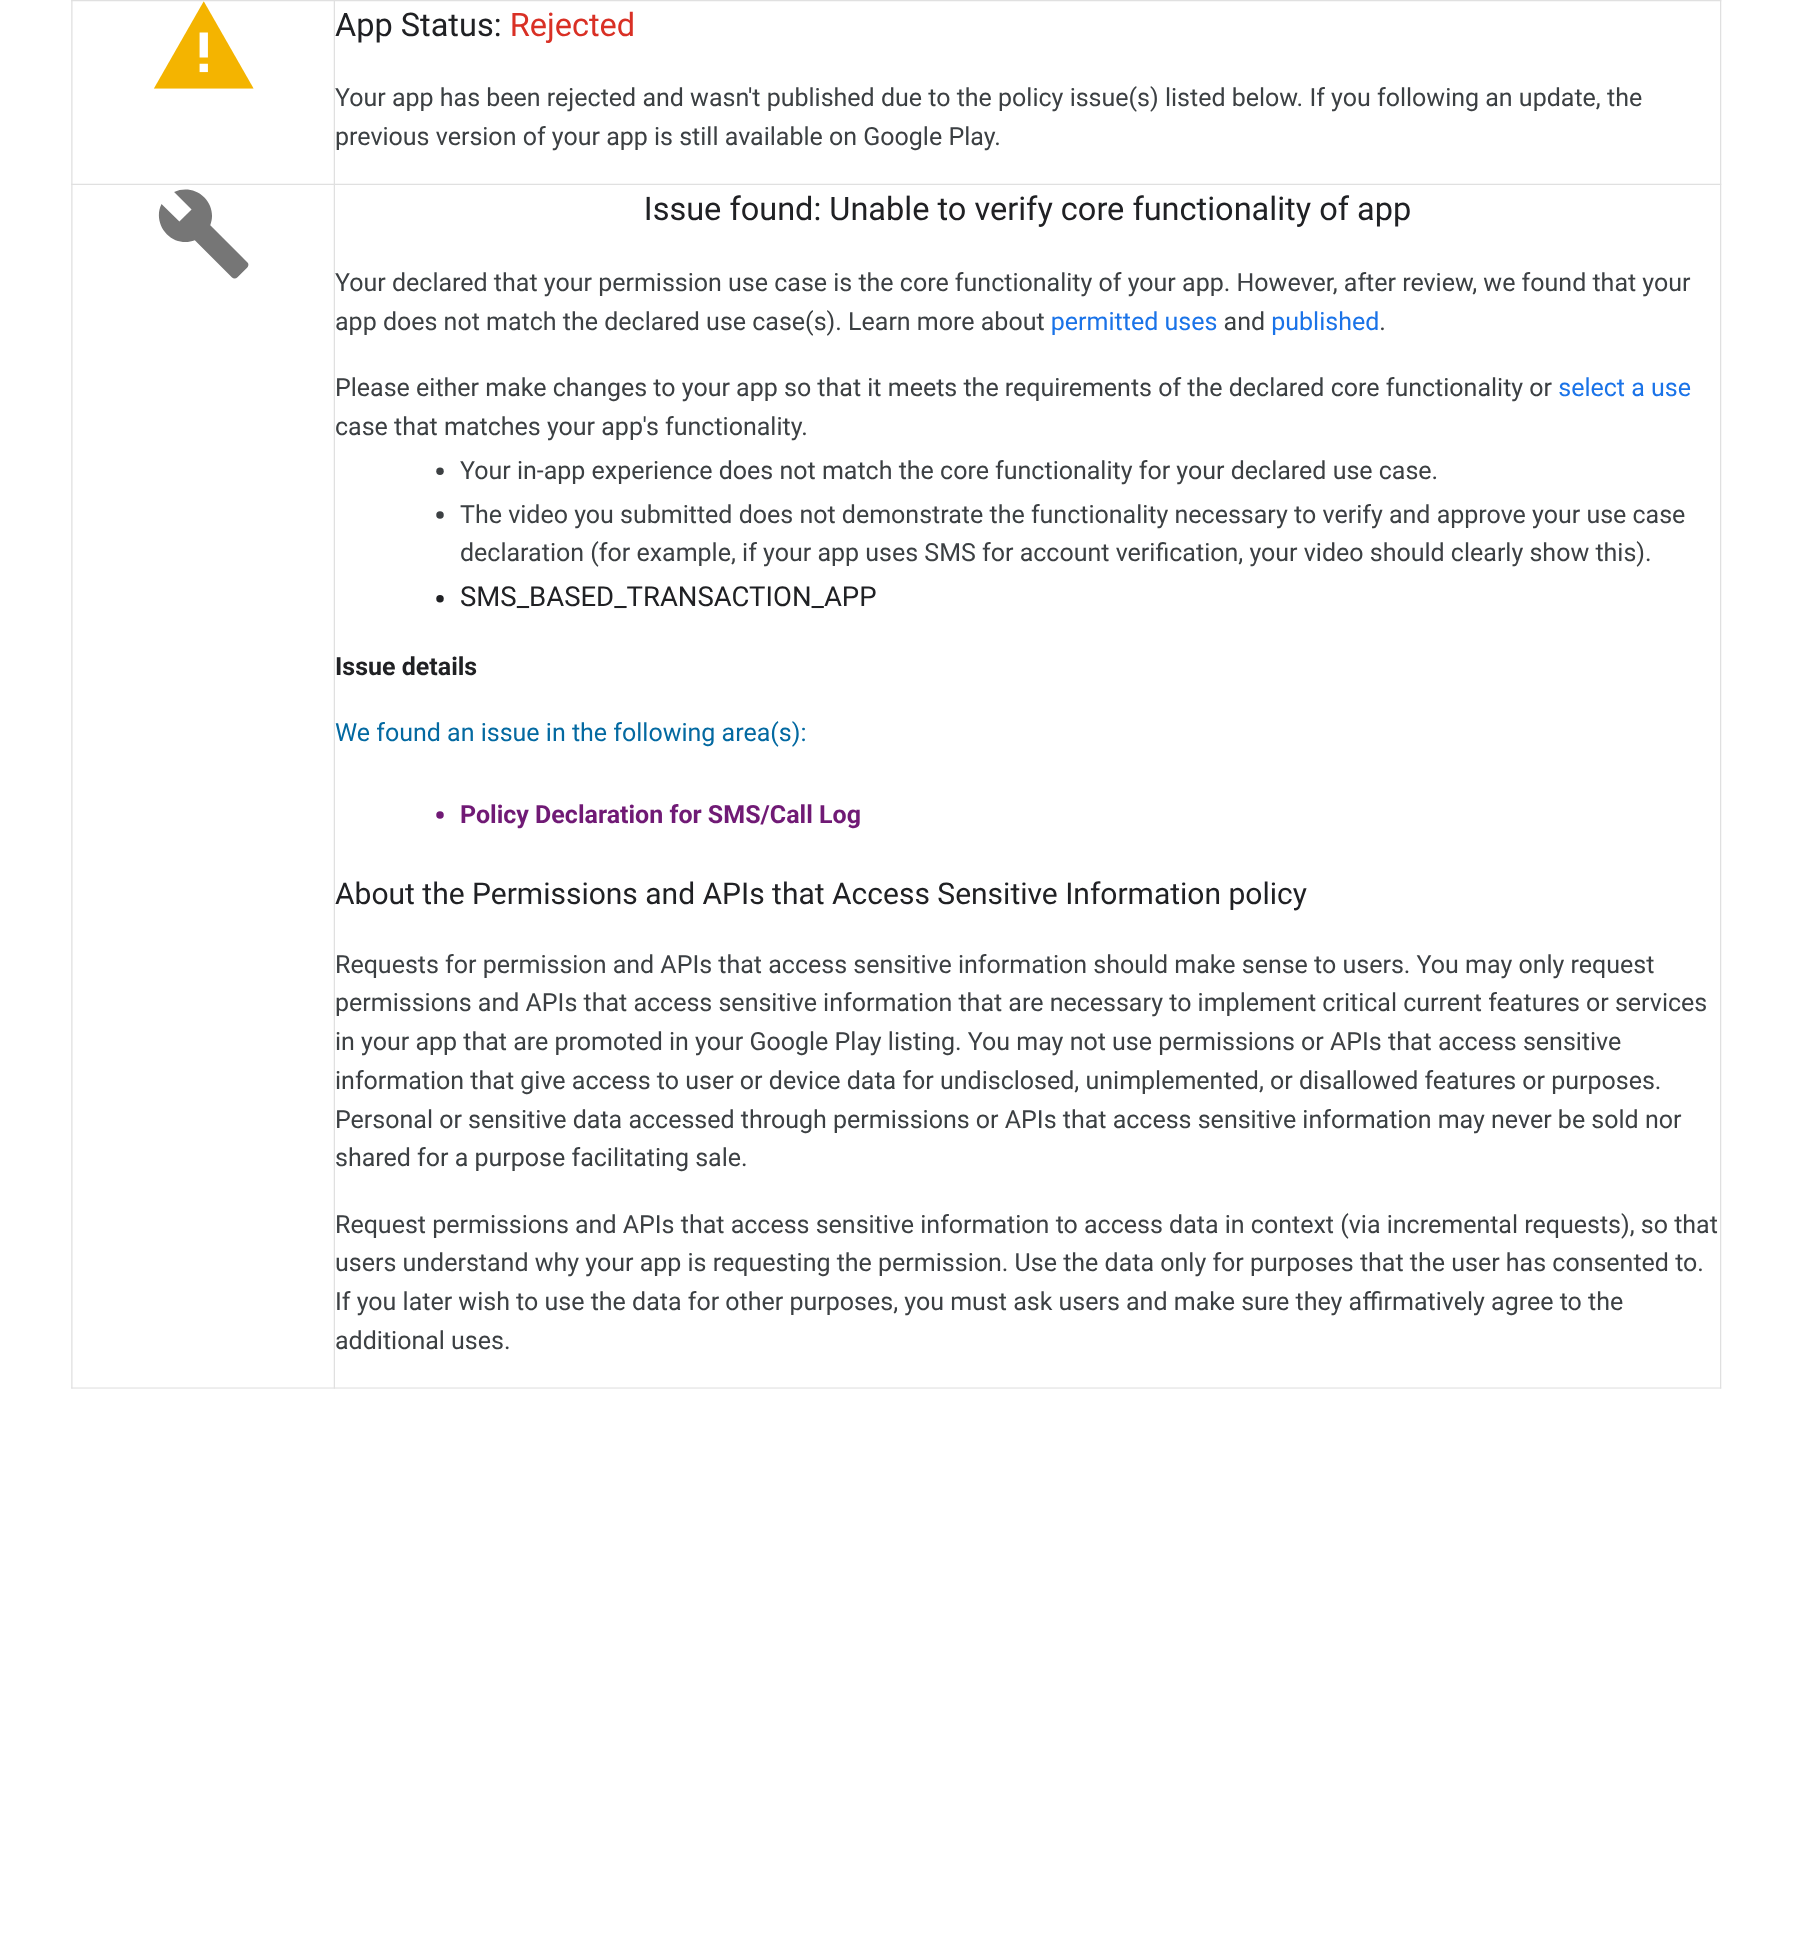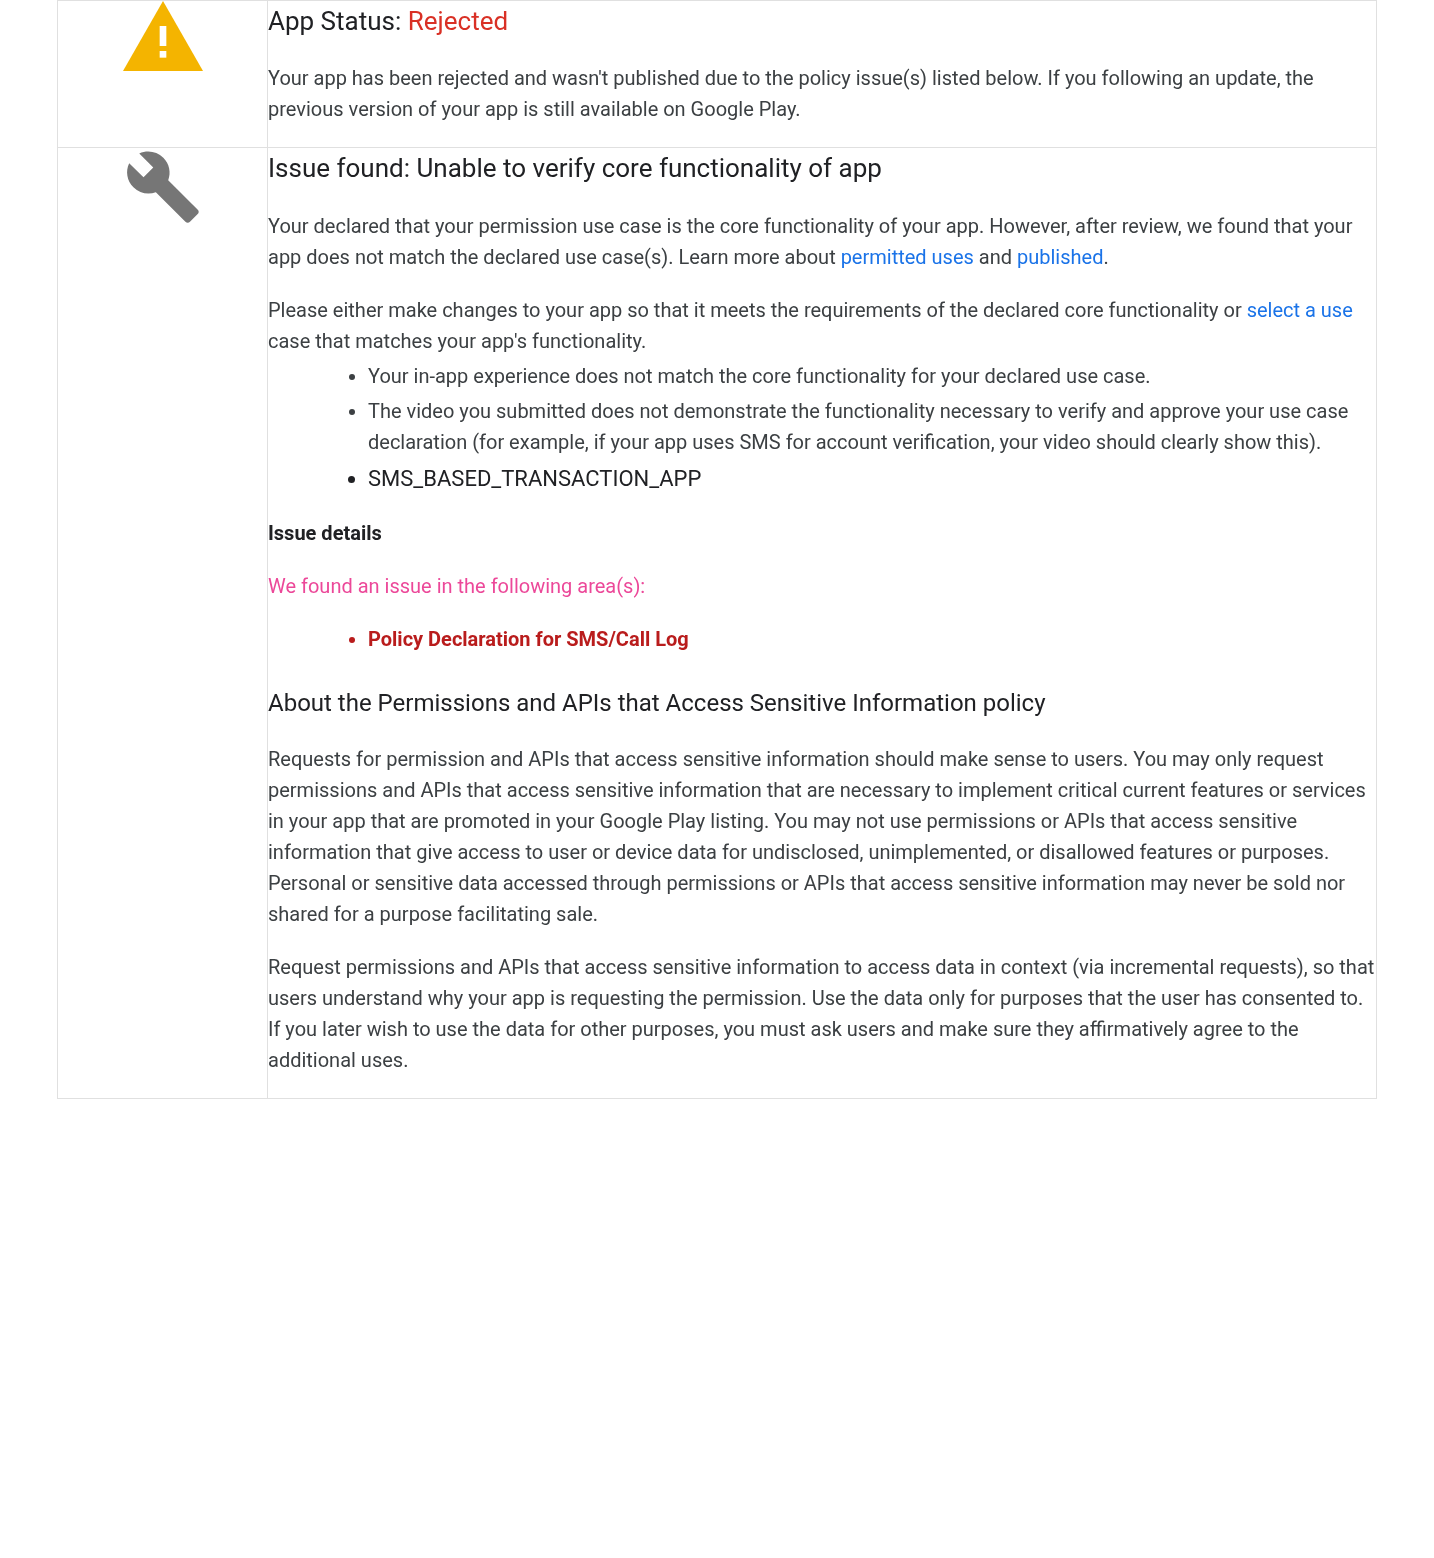--- a/index.html
+++ b/index.html
@@ -41,20 +41,21 @@
     margin: 0 0 22px 0;
   }
   .status-rejected {
     color: #d93025;
   }
   .issue-heading {
     font-size: 26px;
     font-weight: 400;
     color: #202124;
     margin: 0 0 22px 0;
+    text-align: center;
   }
   p.body {
     margin: 0 0 22px 0;
     font-size: 20px;
     color: #3c4043;
   }
   a.link {
     color: #1a73e8;
     text-decoration: none;
   }
@@ -71,32 +72,32 @@
     font-size: 22px;
     color: #202124;
   }
   .issue-details-label {
     font-weight: 700;
     font-size: 20px;
     margin: 0 0 22px 0;
     color: #202124;
   }
   p.areas-intro {
-    margin: 0 0 22px 0;
+    margin: 0 0 34px 0;
     font-size: 20px;
-    color: #ec4899;
+    color: #0369a1;
   }
   ul.areas-list {
     margin: 0 0 30px 0;
     padding-left: 100px;
   }
   ul.areas-list li {
     font-weight: 700;
     font-size: 20px;
-    color: #b91c1c;
+    color: #701a75;
   }
   .policy-heading {
     font-size: 24px;
     font-weight: 400;
     color: #202124;
     margin: 13px 0 22px 0;
   }
   .last { margin-bottom: 0; }
   svg { display: inline-block; }
 </style>

